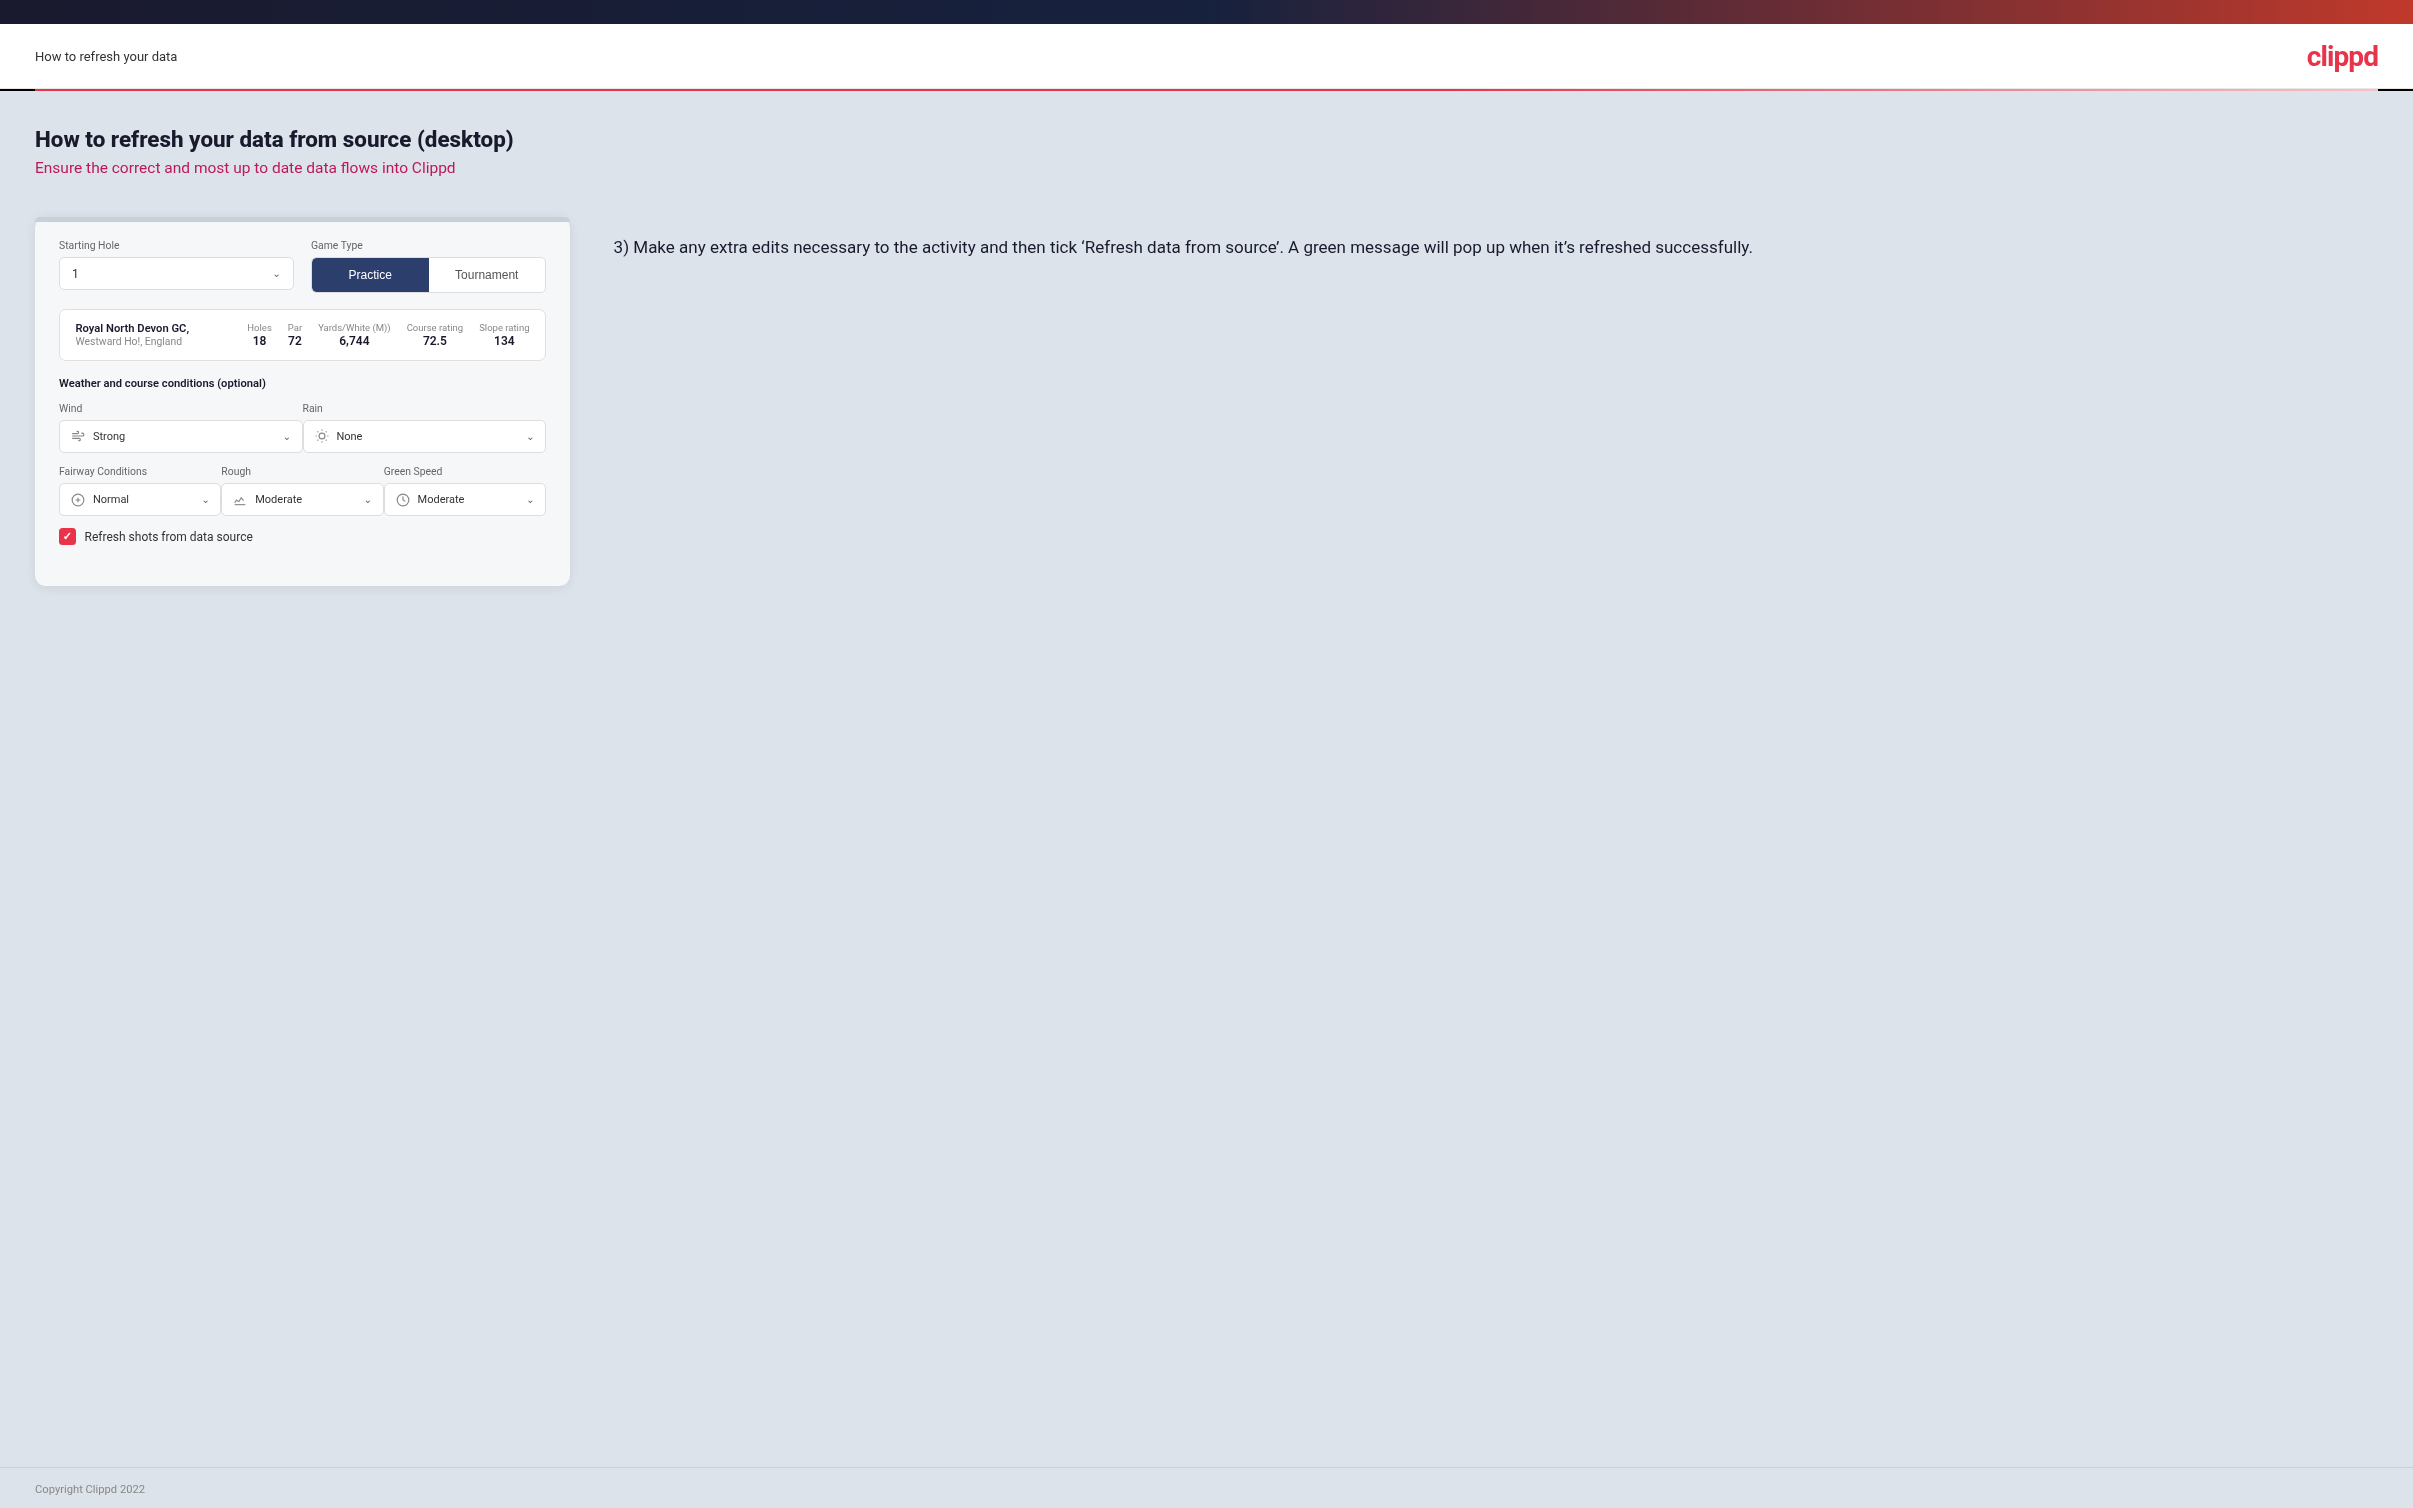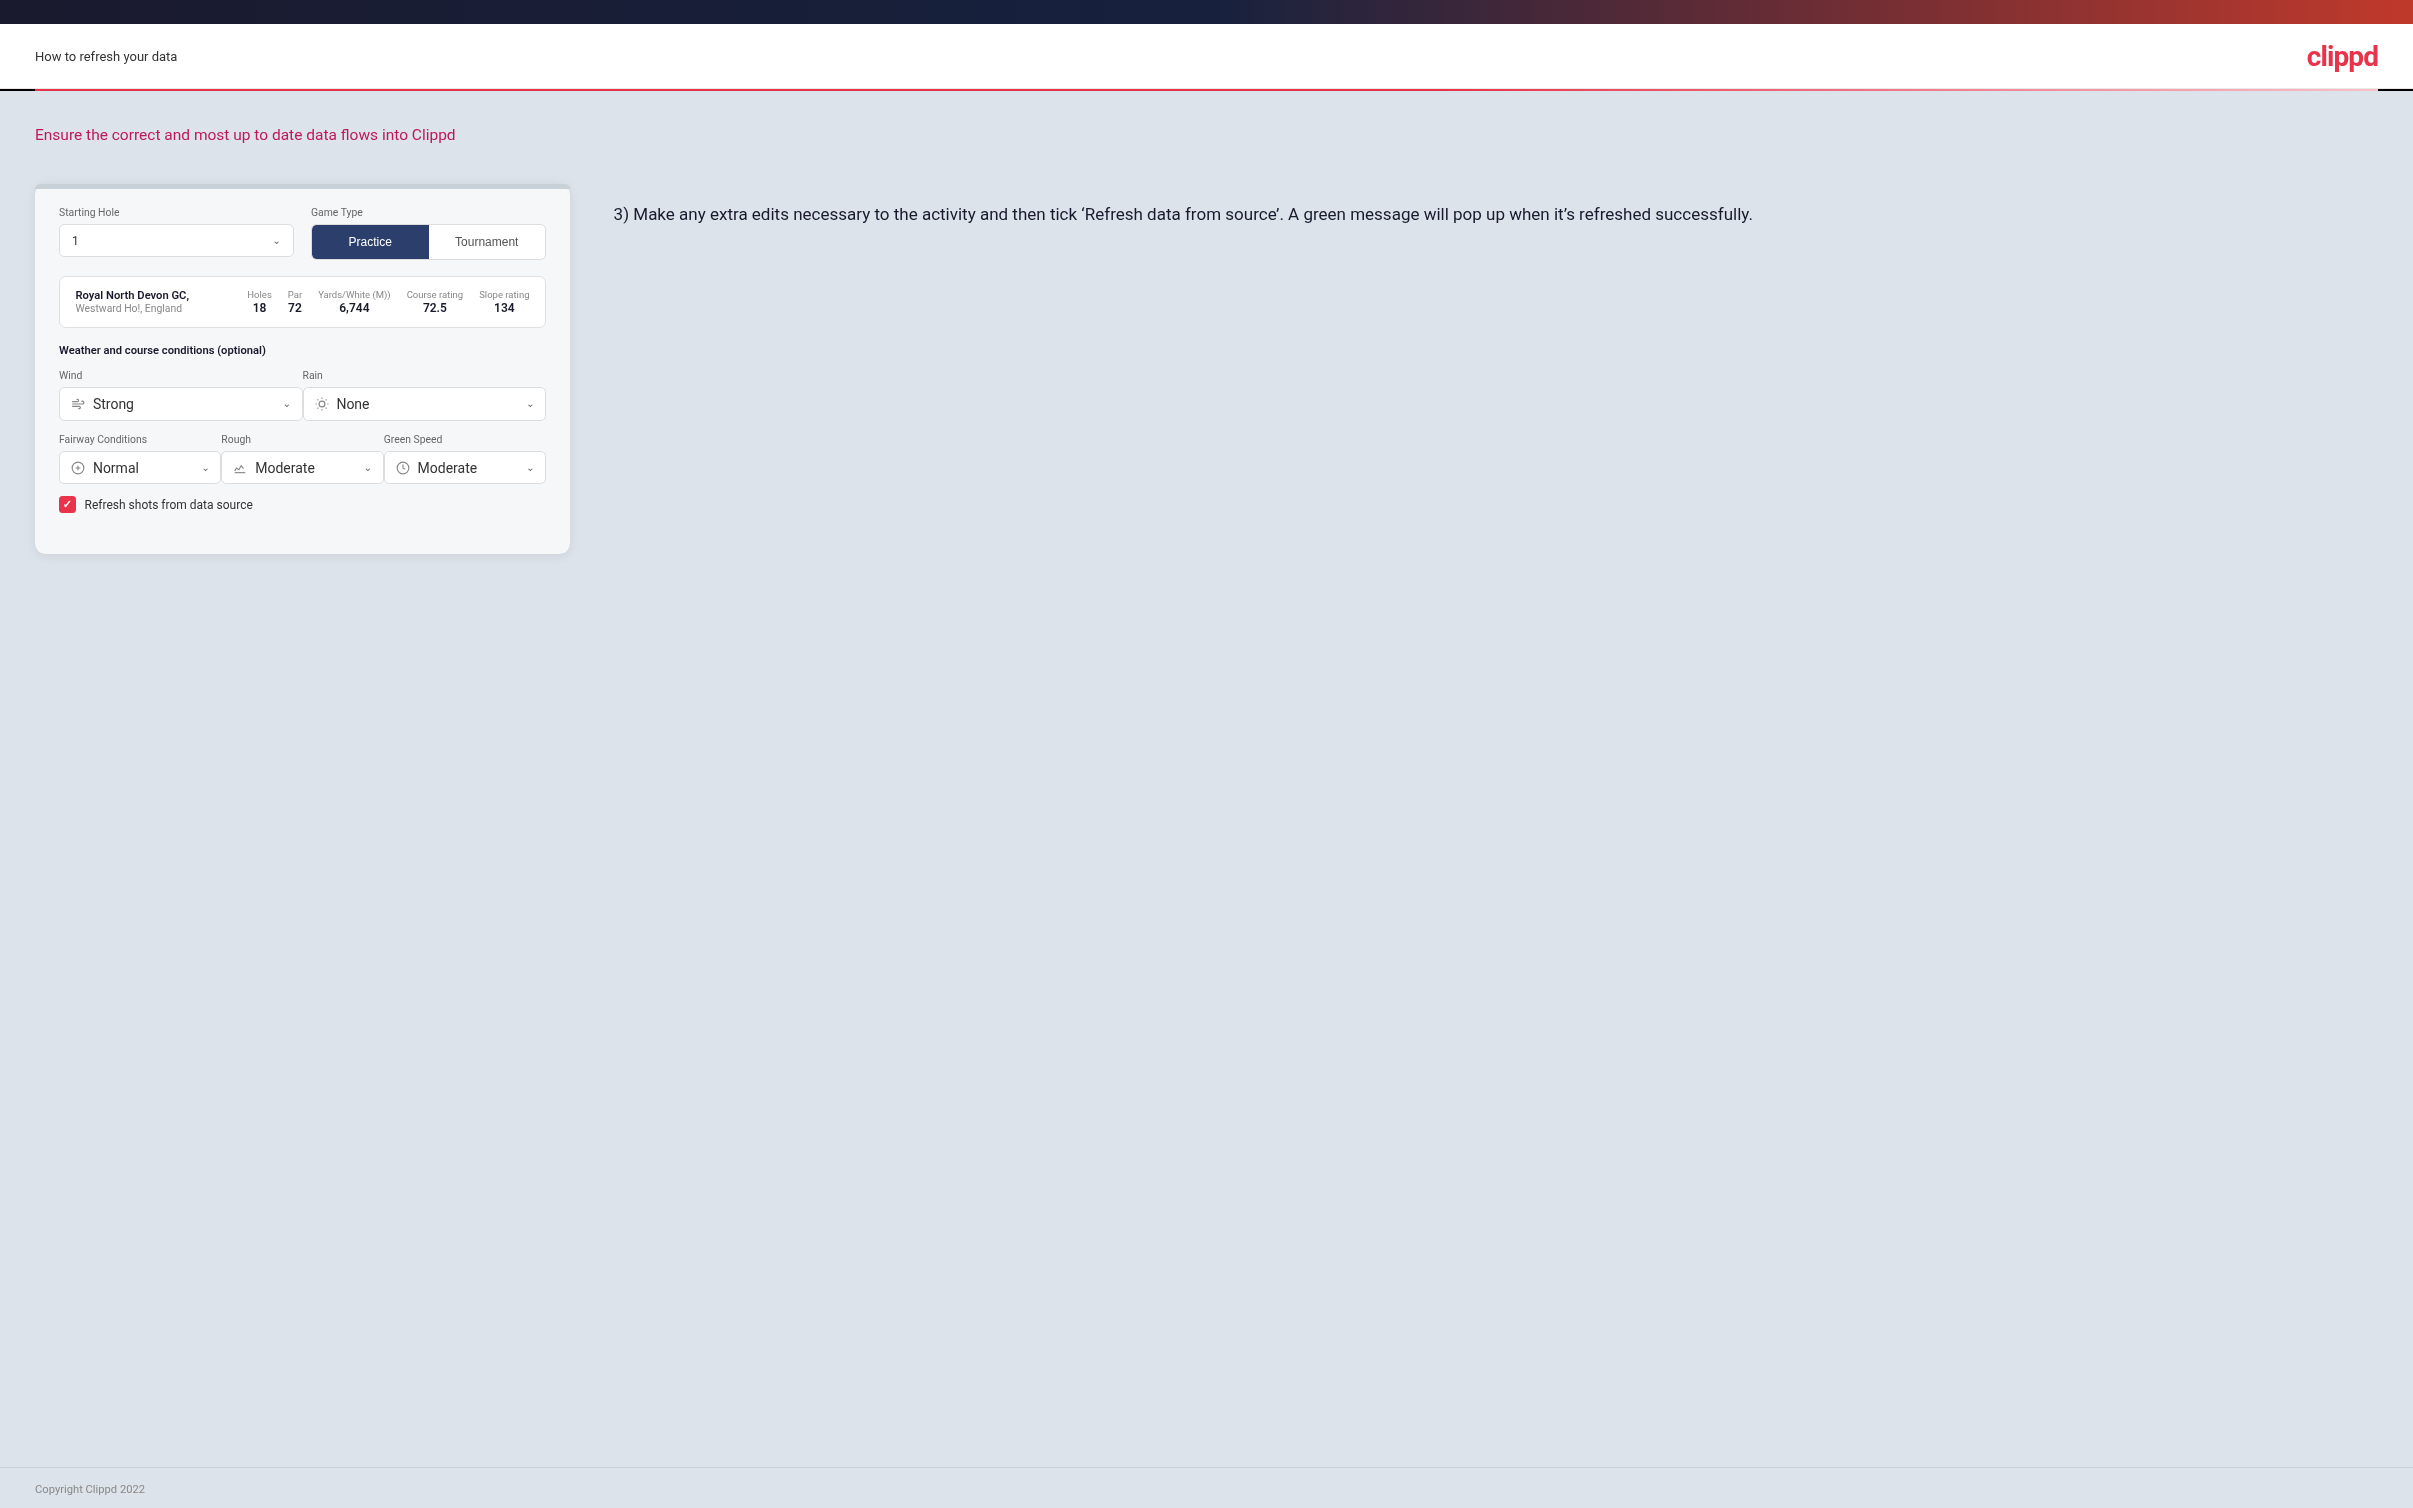--- a/index.html
+++ b/index.html
@@ -191,21 +191,21 @@
       background: #fff;
       border: 0.9px solid #ddd;
       border-radius: 5.2px;
       padding: 7.8px 10.4px;
       display: flex;
       align-items: center;
       gap: 7px;
     }
     .condition-select-text {
       flex: 1;
-      font-size: 14px;
+      font-size: 11px;
       color: #333;
     }
     .wind-icon, .rain-icon, .fairway-icon, .rough-icon, .green-icon {
       width: 15.5px;
       height: 15.5px;
       display: inline-flex;
       align-items: center;
       justify-content: center;
       color: #666;
       font-size: 12px;
@@ -291,20 +291,21 @@
 <div class="top-bar"></div>
 
 <div class="header">
   <span class="header-title">How to refresh your data</span>
   <span class="logo">clippd</span>
 </div>
 
 <div class="divider-header"></div>
 
 <div class="main-content">
+  <h1 class="page-heading">How to refresh your data from source (desktop)</h1>
   <p class="page-subheading">Ensure the correct and most up to date data flows into Clippd</p>
 
   <div class="content-row">
     <div class="form-card">
       <div class="card-top-strip"></div>
 
       <div class="form-row">
         <div class="form-group">
           <span class="form-label">Starting Hole</span>
           <div class="select-wrapper">

